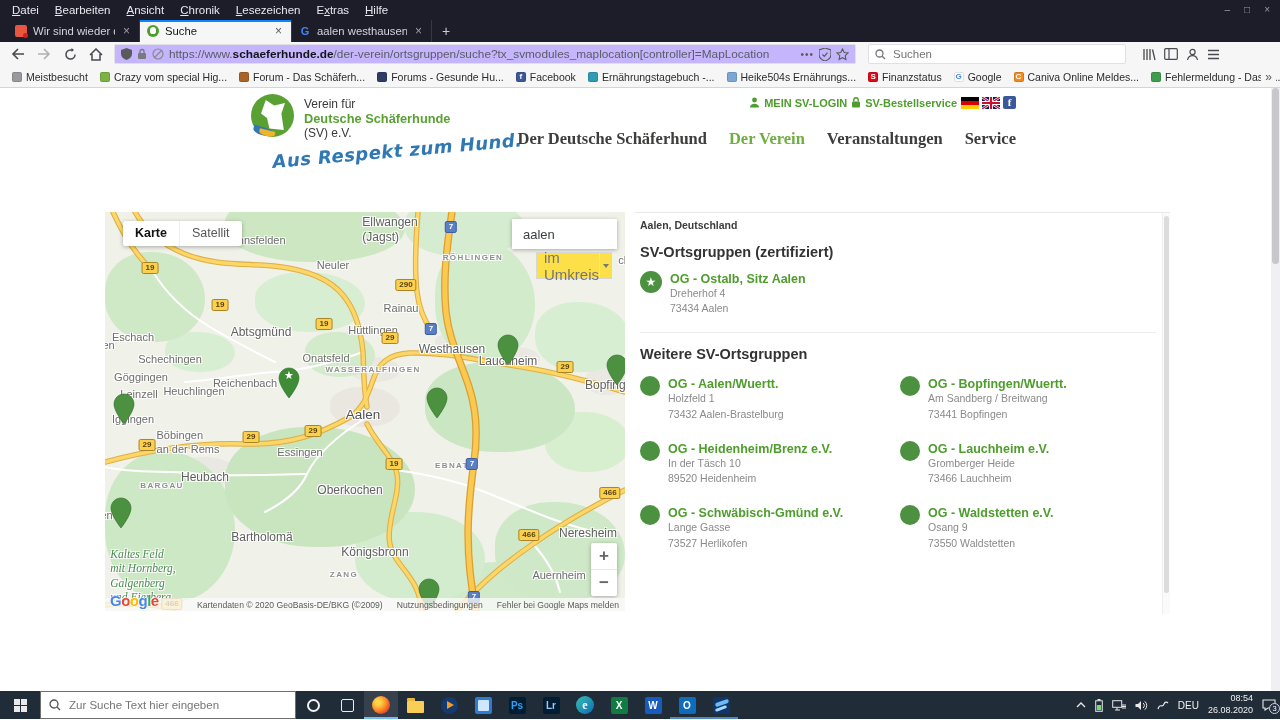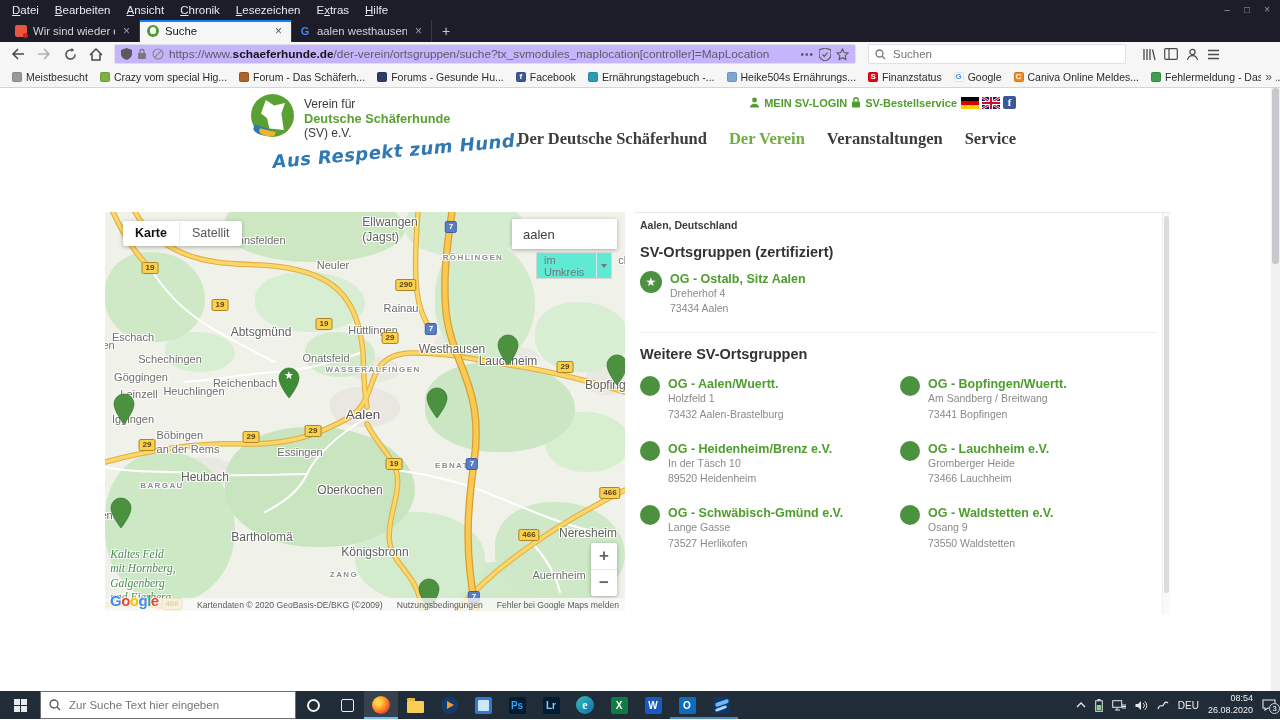--- a/index.html
+++ b/index.html
@@ -86,22 +86,22 @@
   .marker{position:absolute;width:22px;height:32px;z-index:5;}
   .pinstar{position:absolute;left:0;top:2px;width:22px;text-align:center;color:#fff;font-size:11px;}
   .gm-type{position:absolute;left:18px;top:9px;height:25px;display:flex;background:#fff;z-index:6;
     box-shadow:0 1px 4px rgba(0,0,0,.3);font-size:12.5px;color:#565656;border-radius:2px;}
   .gm-type span{padding:0 12px;line-height:25px;}
   .gm-type .sel{font-weight:bold;color:#111;}
   .gm-type .sel{border-right:1px solid #eee;}
   .gm-search{position:absolute;right:8px;top:7px;width:105px;height:30px;background:#fff;z-index:6;
     box-shadow:0 1px 4px rgba(0,0,0,.3);display:flex;align-items:center;padding:0 9px;}
   .gm-search input{border:none;outline:none;width:100%;font-size:13px;color:#3c4043;font-family:inherit;}
-  .gm-radius{position:absolute;right:13px;top:40px;width:76px;height:27px;background:#5eead4;border:1px solid #d6d6d6;z-index:6;
-    display:flex;align-items:center;font-size:11px;color:#757575;}
+  .gm-radius{position:absolute;right:13px;top:40px;width:76px;height:27px;background:#fde047;border:1px solid #d6d6d6;z-index:6;
+    display:flex;align-items:center;font-size:15px;color:#757575;}
   .gm-radius .rtext{flex:1;padding-left:7px;}
   .gm-radius .rarrow{width:15px;height:100%;border-left:1px solid #e3e3e3;display:flex;align-items:center;justify-content:center;}
   .tri-down{width:0;height:0;border-left:3.5px solid transparent;border-right:3.5px solid transparent;border-top:4.5px solid #777;}
   .gm-zoom{position:absolute;right:8px;bottom:15px;width:26px;height:53px;background:#fff;z-index:6;border-radius:2px;
     box-shadow:0 1px 4px rgba(0,0,0,.3);display:flex;flex-direction:column;}
   .gm-zoom div{flex:1;display:flex;align-items:center;justify-content:center;font-size:17px;color:#666;font-weight:bold;}
   .gm-zoom .zin{border-bottom:1px solid #e6e6e6;}
   .gm-attrib{position:absolute;left:0;right:0;bottom:0;height:13px;background:rgba(250,250,250,.78);z-index:6;
     display:flex;align-items:center;justify-content:flex-end;gap:14px;font-size:8.6px;color:#5a5a5a;padding-right:6px;}
   .gm-google{position:absolute;left:5px;bottom:2px;z-index:7;font-size:15px;font-weight:bold;letter-spacing:-.5px;

